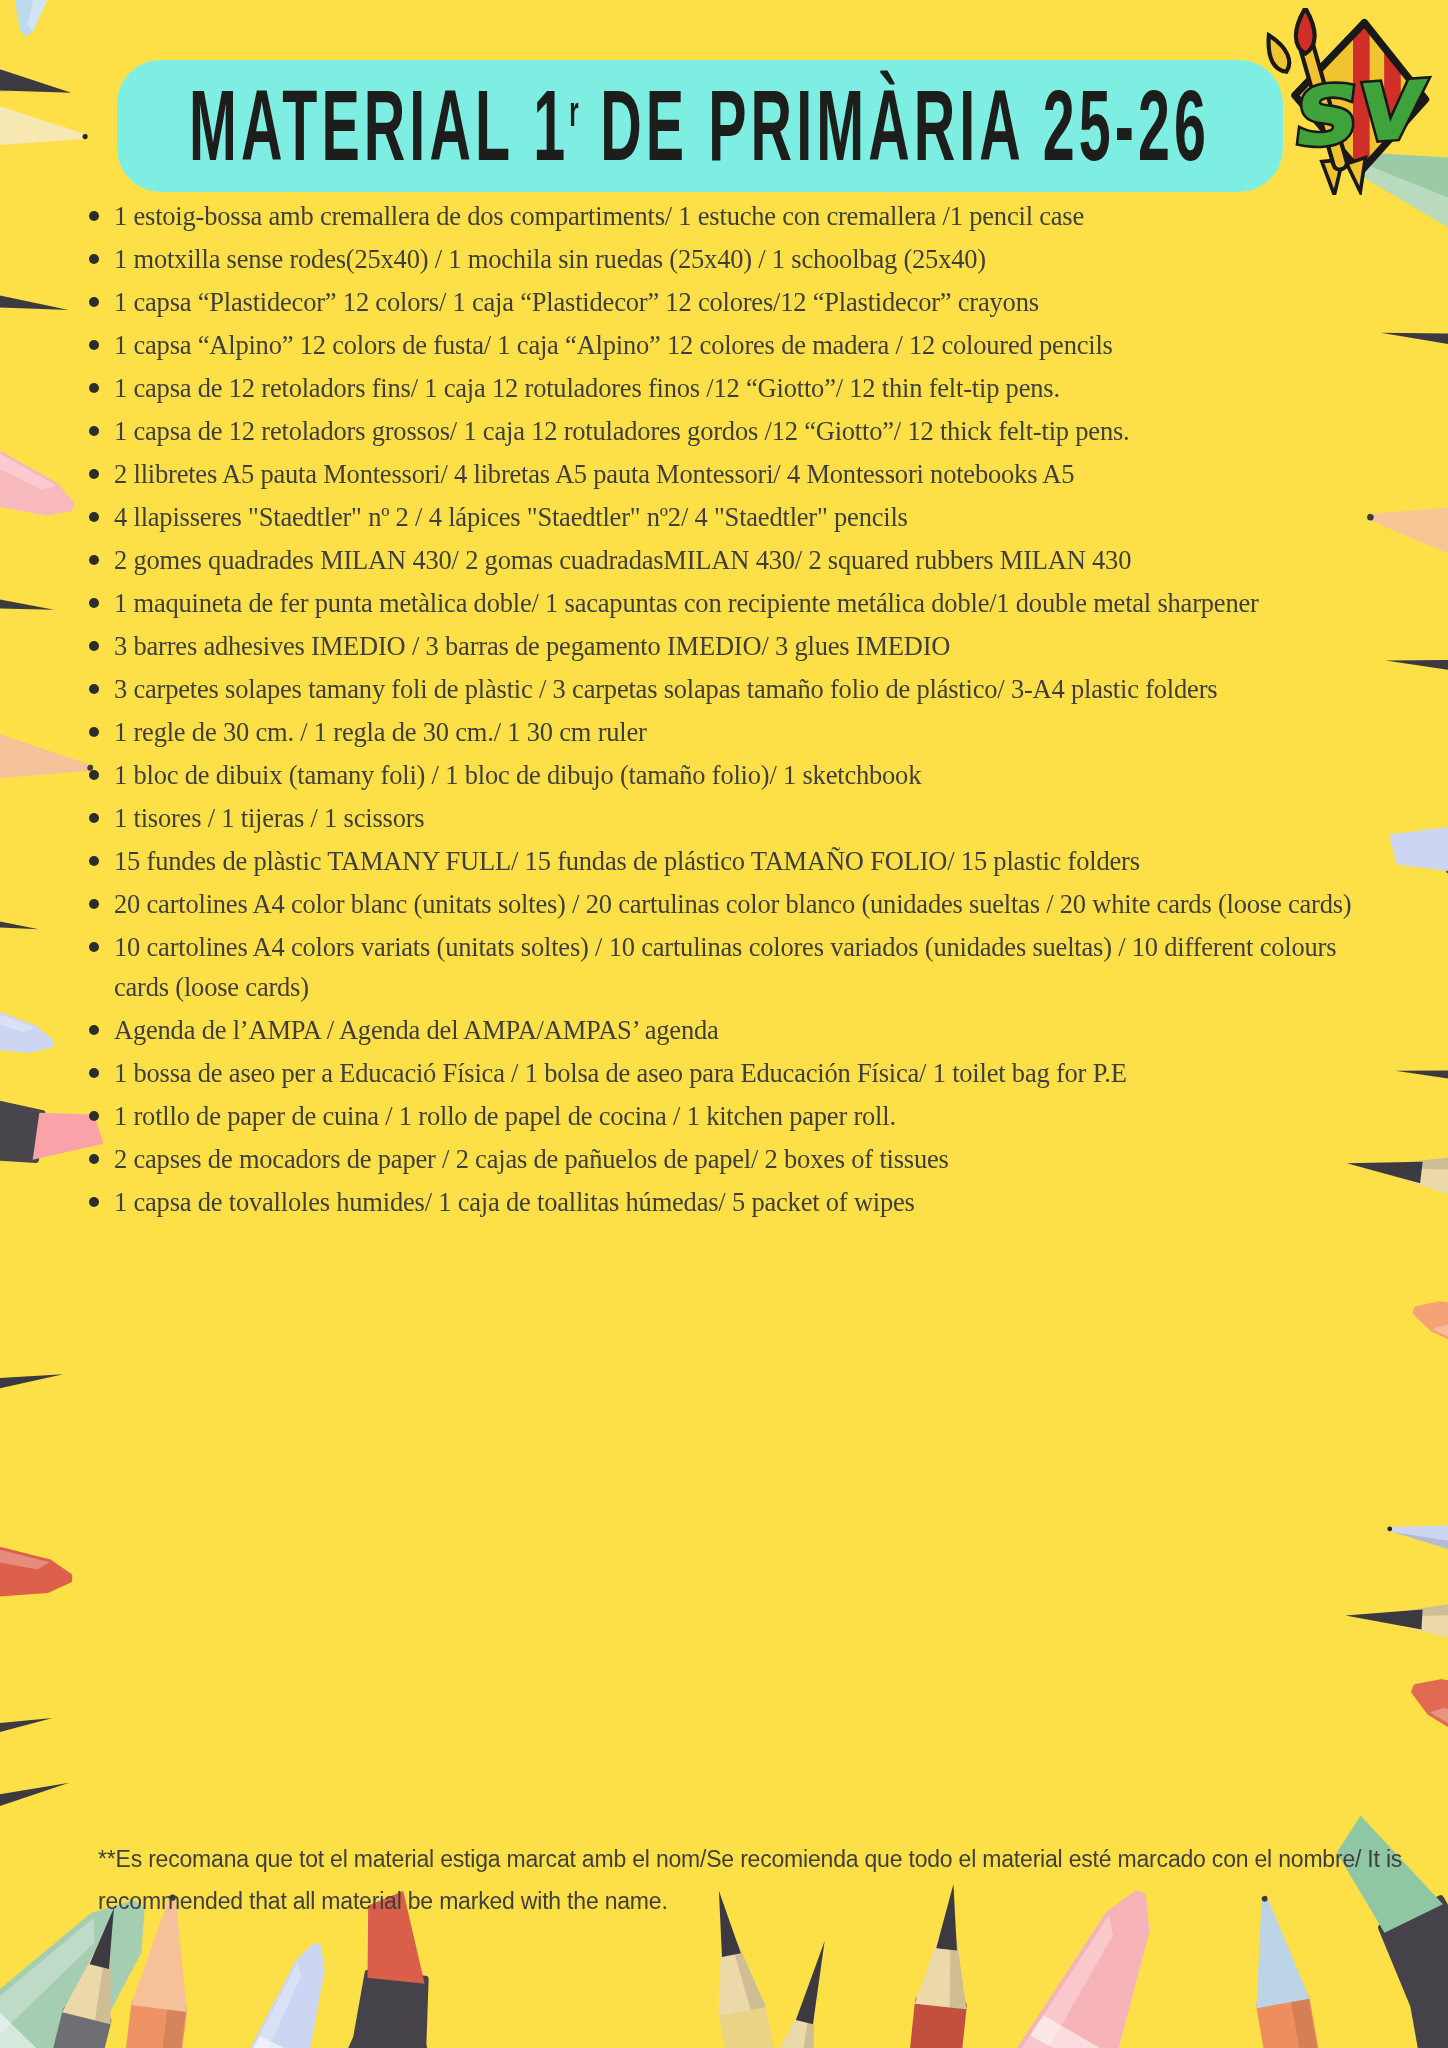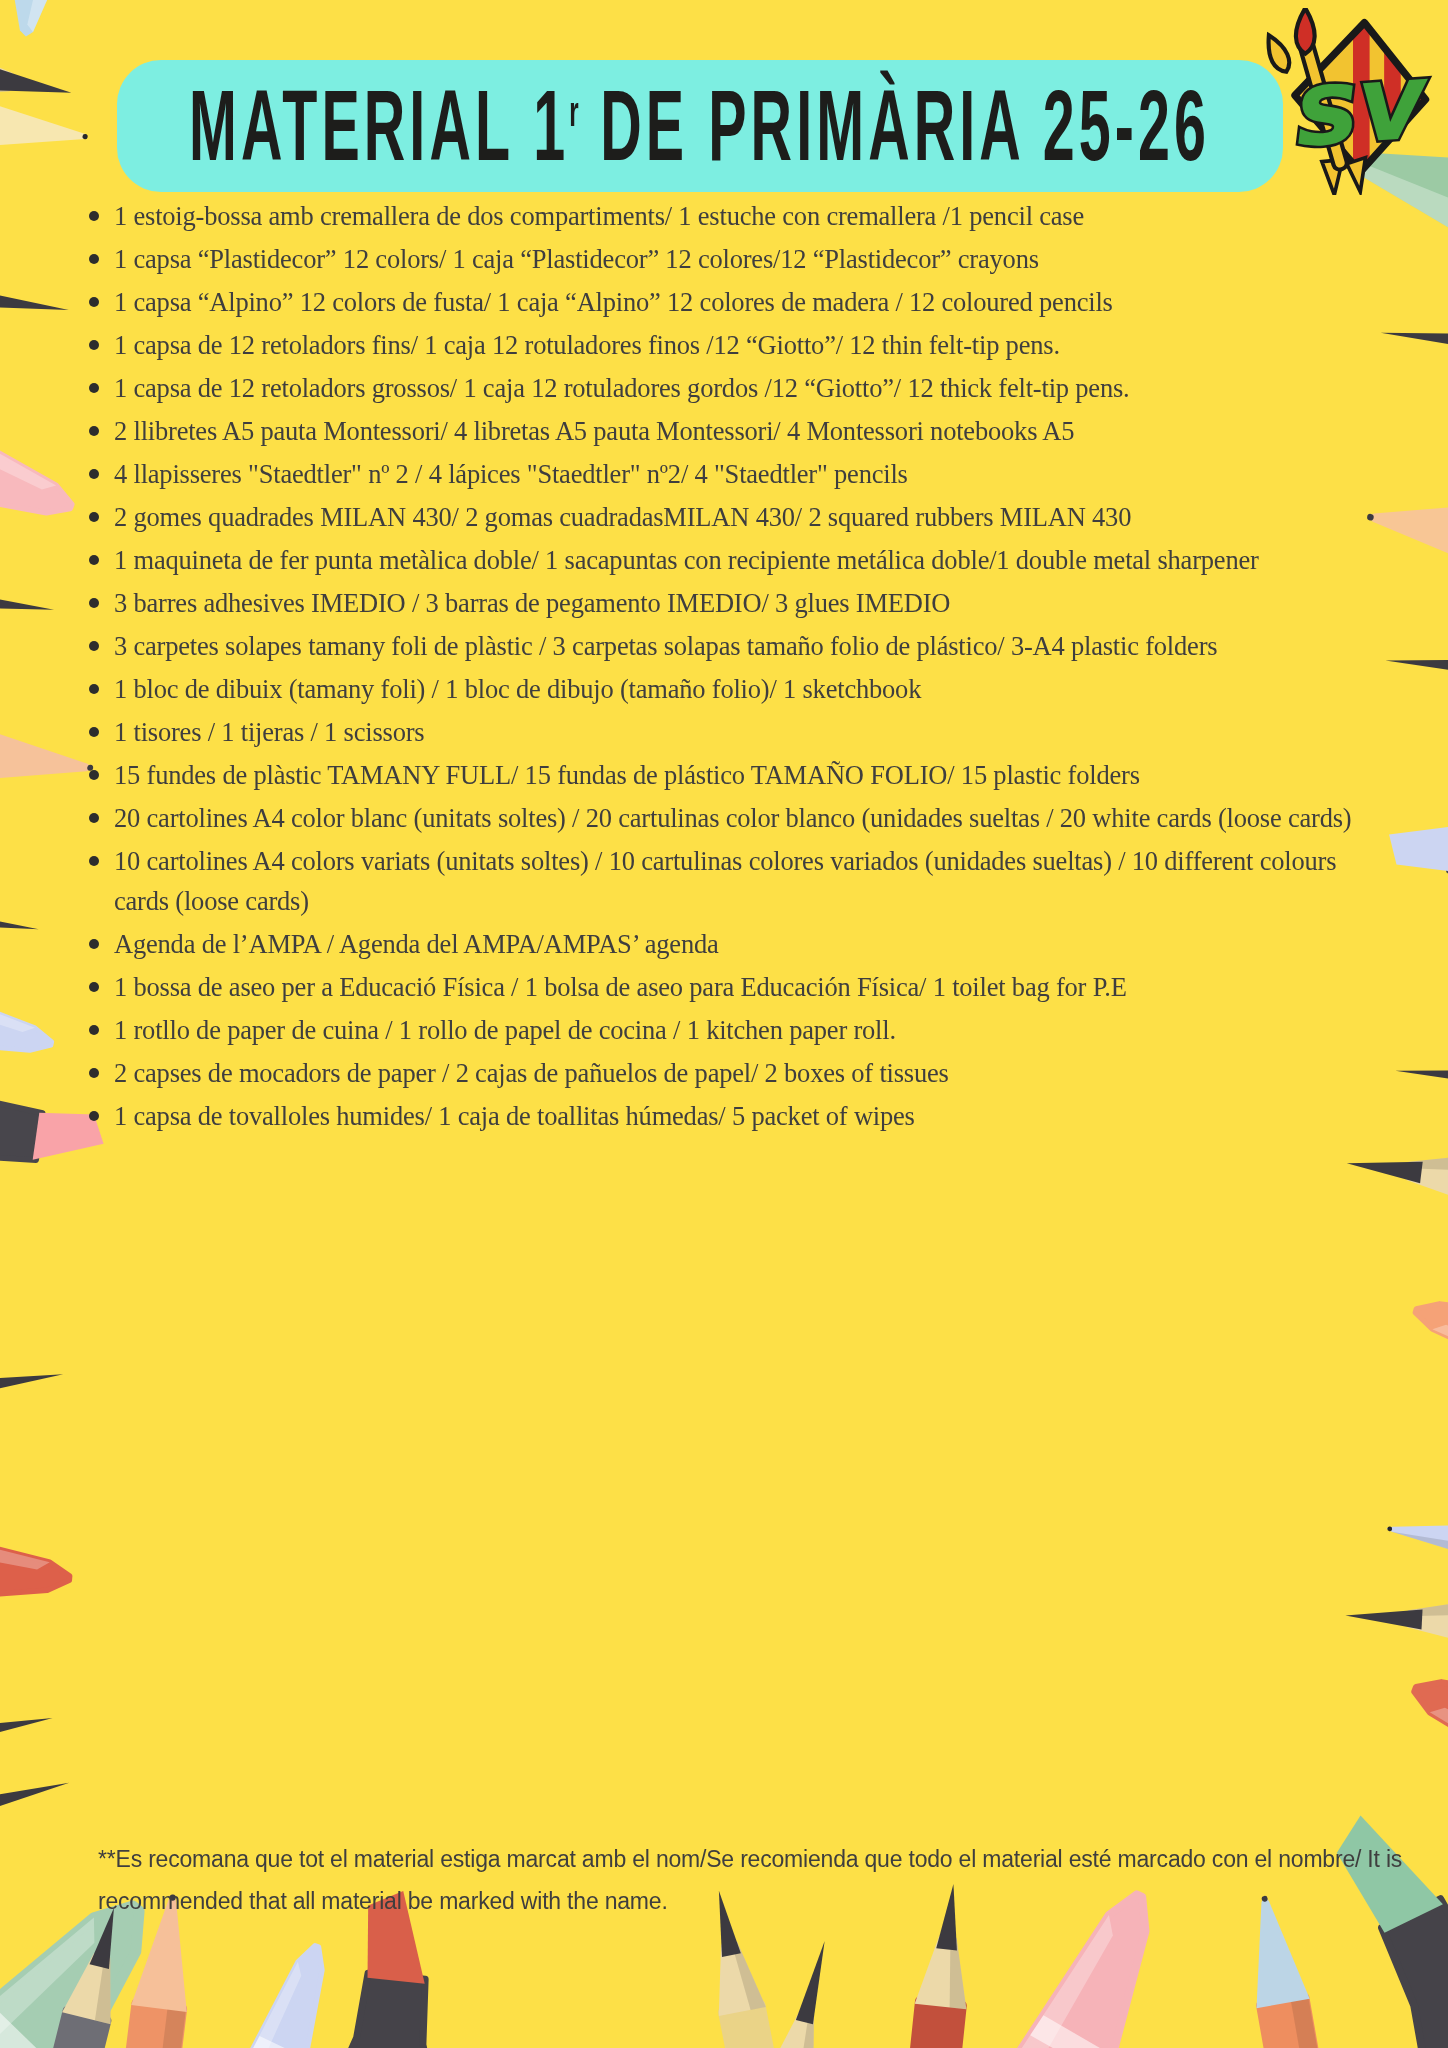--- a/index.html
+++ b/index.html
@@ -254,30 +254,32 @@
     <polygon points="76,148 88,180 96,146" fill="var(--c-logo-yellow)" stroke="var(--c-ink)" stroke-width="3.5"></polygon>
     <polygon points="100,150 113,177 118,144" fill="var(--c-logo-yellow)" stroke="var(--c-ink)" stroke-width="3.5"></polygon>
     <rect x="70" y="28" width="13" height="130" rx="6" transform="rotate(-16 76 90)" fill="var(--c-logo-yellow)" stroke="var(--c-ink)" stroke-width="4"></rect>
     <path d="M60,0 C47,22 49,37 60,44 C71,37 73,22 60,0 Z" fill="var(--c-logo-red)" stroke="var(--c-ink)" stroke-width="4"></path>
     <path d="M33,24 C22,44 24,57 34,63 C44,57 45,42 33,24 Z" fill="var(--c-logo-yellow)" stroke="var(--c-ink)" stroke-width="4" transform="rotate(-24 34 44)"></path>
     <text x="50" y="130" font-size="102" font-weight="bold" font-style="italic" fill="var(--c-logo-green)" stroke="var(--c-ink)" stroke-width="5" paint-order="stroke" transform="rotate(-4 90 95)">sv</text>
   </svg>
 
   <ul class="materials">
       <li>1 estoig-bossa amb cremallera de dos compartiments/ 1 estuche con cremallera /1 pencil case</li>
+      <li>1 motxilla sense rodes(25x40) / 1 mochila sin ruedas (25x40) / 1 schoolbag (25x40)</li>
       <li>1 capsa “Plastidecor” 12 colors/ 1 caja “Plastidecor” 12 colores/12 “Plastidecor” crayons</li>
       <li>1 capsa “Alpino” 12 colors de fusta/ 1 caja “Alpino” 12 colores de madera / 12 coloured pencils</li>
       <li>1 capsa de 12 retoladors fins/ 1 caja 12 rotuladores finos /12 “Giotto”/ 12 thin felt-tip pens.</li>
       <li>1 capsa de 12 retoladors grossos/ 1 caja 12 rotuladores gordos /12 “Giotto”/ 12 thick felt-tip pens.</li>
       <li>2 llibretes A5 pauta Montessori/ 4 libretas A5 pauta Montessori/ 4 Montessori notebooks A5</li>
       <li>4 llapisseres "Staedtler" nº 2 / 4 lápices "Staedtler" nº2/ 4 "Staedtler" pencils</li>
       <li>2 gomes quadrades MILAN 430/ 2 gomas cuadradasMILAN 430/ 2 squared rubbers MILAN 430</li>
       <li>1 maquineta de fer punta metàlica doble/ 1 sacapuntas con recipiente metálica doble/1 double metal sharpener</li>
       <li>3 barres adhesives IMEDIO / 3 barras de pegamento IMEDIO/ 3 glues IMEDIO</li>
       <li>3 carpetes solapes tamany foli de plàstic / 3 carpetas solapas tamaño folio de plástico/ 3-A4 plastic folders</li>
+      <li>1 regle de 30 cm. / 1 regla de 30 cm./ 1 30 cm ruler</li>
       <li>1 bloc de dibuix (tamany foli) / 1 bloc de dibujo (tamaño folio)/ 1 sketchbook</li>
       <li>1 tisores / 1 tijeras / 1 scissors</li>
       <li>15 fundes de plàstic TAMANY FULL/ 15 fundas de plástico TAMAÑO FOLIO/ 15 plastic folders</li>
       <li>20 cartolines A4 color blanc (unitats soltes) / 20 cartulinas color blanco (unidades sueltas / 20 white cards (loose cards)</li>
       <li>10 cartolines A4 colors variats (unitats soltes) / 10 cartulinas colores variados (unidades sueltas) / 10 different colours cards (loose cards)</li>
       <li>Agenda de l’AMPA / Agenda del AMPA/AMPAS’ agenda</li>
       <li>1 bossa de aseo per a Educació Física / 1 bolsa de aseo para Educación Física/ 1 toilet bag for P.E</li>
       <li>1 rotllo de paper de cuina / 1 rollo de papel de cocina / 1 kitchen paper roll.</li>
       <li>2 capses de mocadors de paper / 2 cajas de pañuelos de papel/ 2 boxes of tissues</li>
       <li>1 capsa de tovalloles humides/ 1 caja de toallitas húmedas/ 5 packet of wipes</li>

